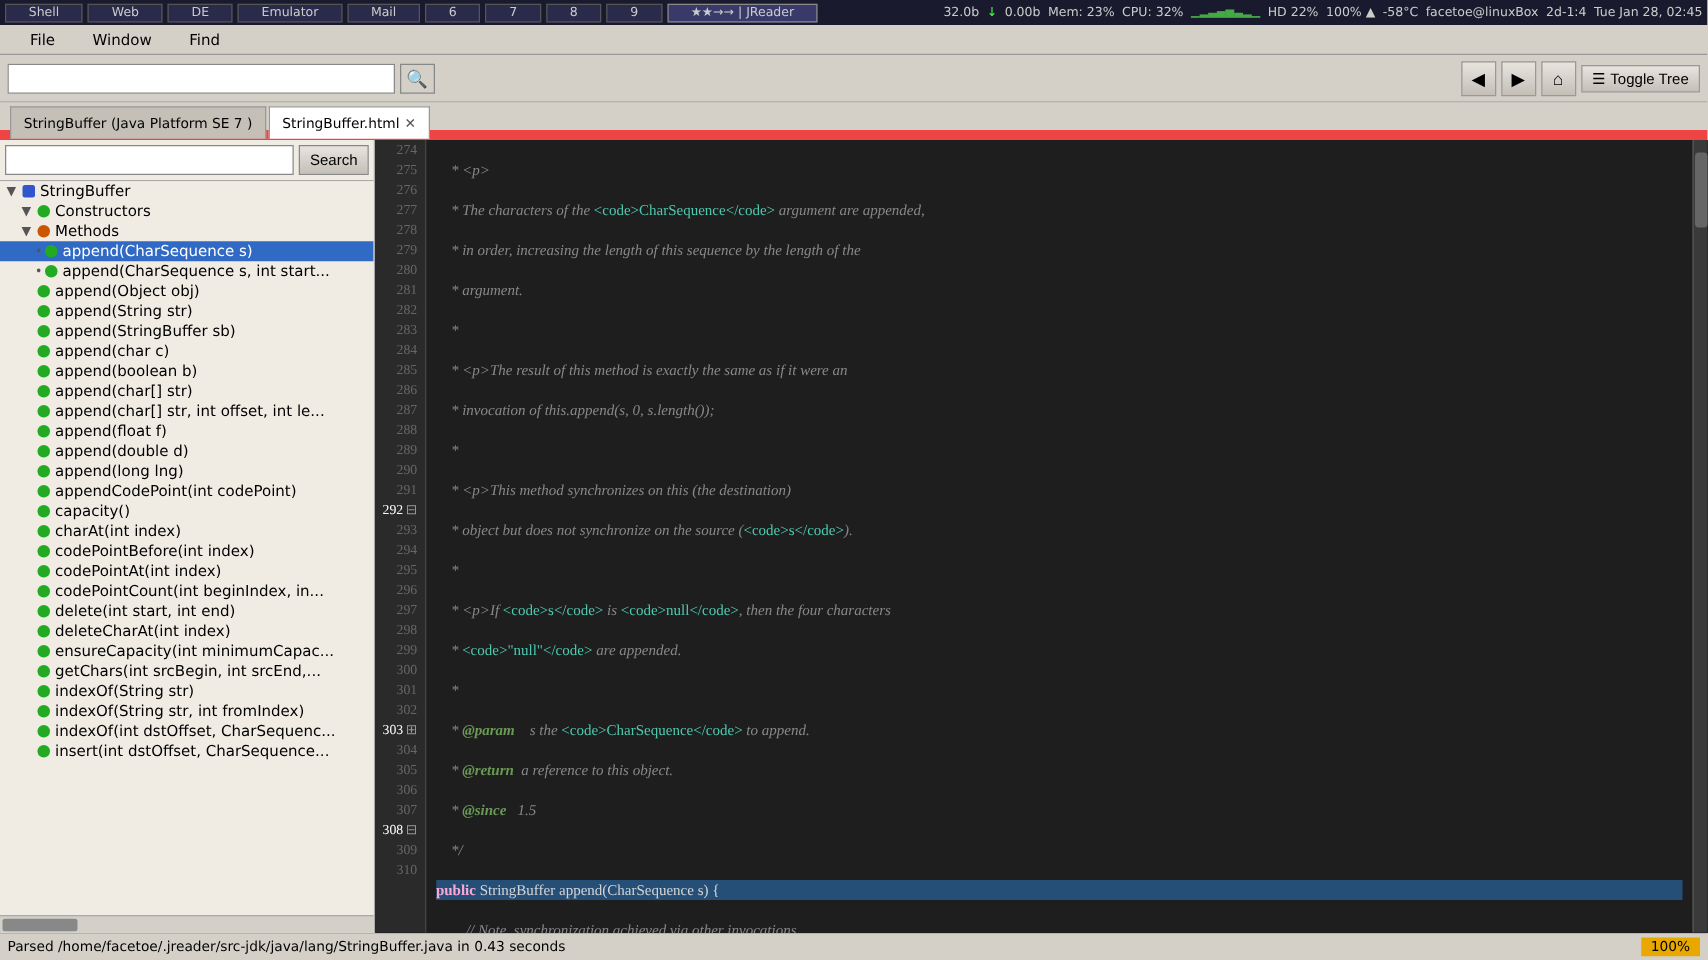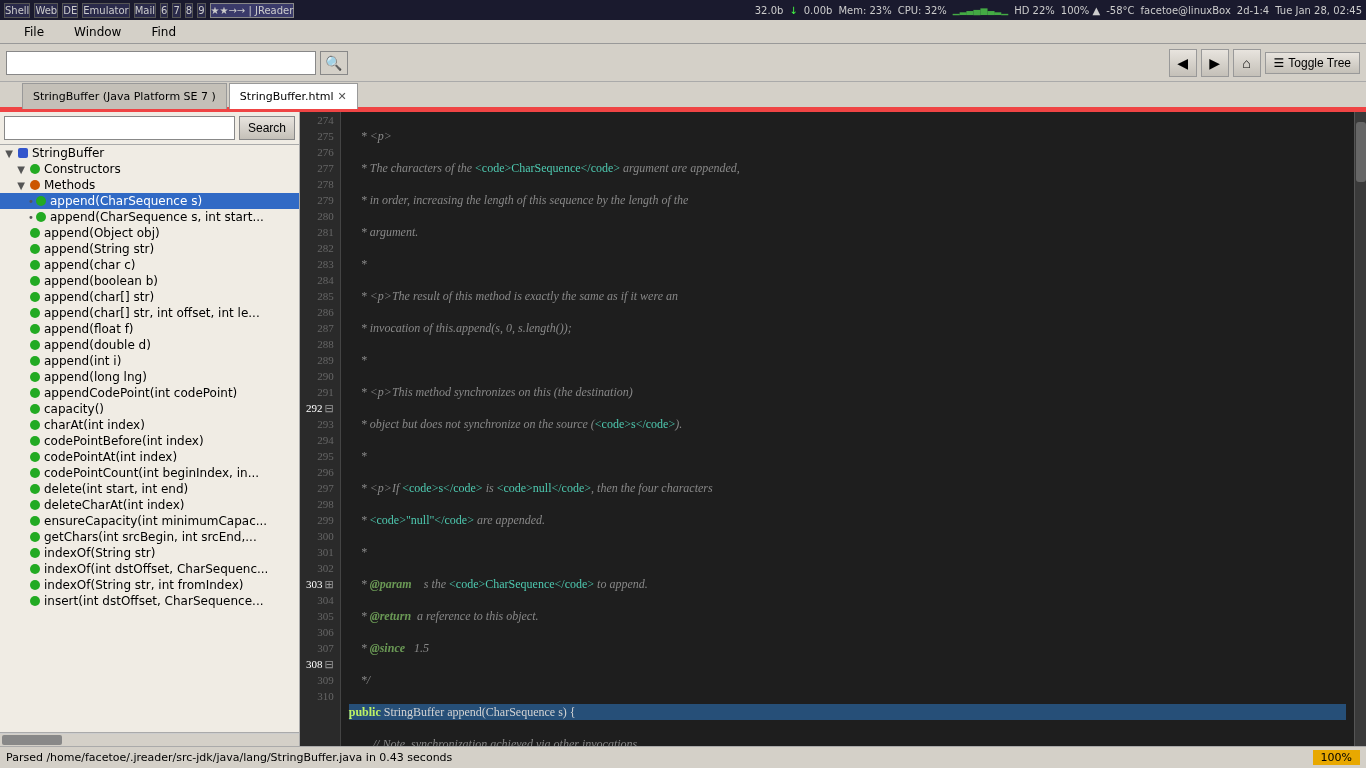--- a/index.html
+++ b/index.html
@@ -11,21 +11,21 @@
       color: #ccc;
       height: 20px;
       display: flex;
       align-items: center;
       font-size: 11px;
       padding: 0 4px;
       gap: 8px;
     }
     #taskbar .tb-items { display: flex; gap: 4px; align-items: center; flex: 1; }
     #taskbar .tb-right { display: flex; gap: 6px; align-items: center; font-size: 10px; color: #ccc; }
-    .tb-btn { background: #2a2a4a; border: 1px solid #555; color: #ccc; padding: 1px 0; font-size: 10px; cursor: pointer; }
+    .tb-btn { background: #2a2a4a; border: 1px solid #555; color: #ccc; padding: 1px 18px; font-size: 10px; cursor: pointer; }
     .active-tb { background: #3a3a6a; border-color: #888; }
     .green-bar { color: #4f4; }
 
     
     #menubar {
       background: #d4d0c8;
       height: 24px;
       display: flex;
       align-items: center;
       padding: 0 4px;
@@ -75,23 +75,23 @@
       padding: 3px 8px;
       cursor: pointer;
       font-size: 12px;
       display: flex; align-items: center; gap: 4px;
     }
 
     
     #tabs {
       background: #d4d0c8;
       display: flex;
-      align-items: center;
-      padding: 3px 22px 0;
-      border-bottom: 5px solid #ef4444;
+      align-items: flex-start;
+      padding: 3px 8px 0;
+      border-bottom: 8px solid #ef4444;
       height: 30px;
     }
     .tab {
       background: #c4c0b8;
       border: 1px solid #999;
       border-bottom: none;
       padding: 3px 10px;
       cursor: pointer;
       font-size: 11px;
       display: flex; align-items: center; gap: 4px;
@@ -188,21 +188,21 @@
 
     
     #code-area {
       flex: 1;
       line-height: 16px;
       padding: 0 8px;
       white-space: pre;
     }
     .code-line { height: 16px; display: flex; align-items: center; }
     .code-line.highlighted { background: #264f78; }
-    .kw { color: #bef264; font-weight: bold; }
+    .kw { color: #f9a8d4; font-weight: bold; }
     .comment { color: #888; font-style: italic; }
     .tag { color: #4ec9b0; }
     .javadoc-keyword { color: #6a9955; font-style: italic; font-weight: bold; }
     .code-normal { color: #d4d4d4; }
 
     
     .scroll-stub {
       width: 12px;
       background: #3a3a3a;
       border-left: 1px solid #555;
@@ -385,20 +385,27 @@
       </div>
 
       <div class="tree-node">
         <span class="tree-indent" style="width:28px"></span>
         <span class="tree-icon">
           <span style="background:#22aa22;border-radius:50%;width:10px;height:10px;display:inline-block;"></span>
         </span>
         <span class="tree-label">append(String str)</span>
       </div>
 
+      <div class="tree-node">
+        <span class="tree-indent" style="width:28px"></span>
+        <span class="tree-icon">
+          <span style="background:#22aa22;border-radius:50%;width:10px;height:10px;display:inline-block;"></span>
+        </span>
+        <span class="tree-label">append(StringBuffer sb)</span>
+      </div>
 
       <div class="tree-node">
         <span class="tree-indent" style="width:28px"></span>
         <span class="tree-icon">
           <span style="background:#22aa22;border-radius:50%;width:10px;height:10px;display:inline-block;"></span>
         </span>
         <span class="tree-label">append(char c)</span>
       </div>
 
       <div class="tree-node">
@@ -434,27 +441,20 @@
       </div>
 
       <div class="tree-node">
         <span class="tree-indent" style="width:28px"></span>
         <span class="tree-icon">
           <span style="background:#22aa22;border-radius:50%;width:10px;height:10px;display:inline-block;"></span>
         </span>
         <span class="tree-label">append(double d)</span>
       </div>
 
-      <div class="tree-node">
-        <span class="tree-indent" style="width:28px"></span>
-        <span class="tree-icon">
-          <span style="background:#22aa22;border-radius:50%;width:10px;height:10px;display:inline-block;"></span>
-        </span>
-        <span class="tree-label">append(int i)</span>
-      </div>
 
       <div class="tree-node">
         <span class="tree-indent" style="width:28px"></span>
         <span class="tree-icon">
           <span style="background:#22aa22;border-radius:50%;width:10px;height:10px;display:inline-block;"></span>
         </span>
         <span class="tree-label">append(long lng)</span>
       </div>
 
       <div class="tree-node">
@@ -543,29 +543,29 @@
           <span style="background:#22aa22;border-radius:50%;width:10px;height:10px;display:inline-block;"></span>
         </span>
         <span class="tree-label">indexOf(String str)</span>
       </div>
 
       <div class="tree-node">
         <span class="tree-indent" style="width:28px"></span>
         <span class="tree-icon">
           <span style="background:#22aa22;border-radius:50%;width:10px;height:10px;display:inline-block;"></span>
         </span>
+        <span class="tree-label">indexOf(String str, int fromIndex)</span>
+      </div>
+
+      <div class="tree-node">
+        <span class="tree-indent" style="width:28px"></span>
+        <span class="tree-icon">
+          <span style="background:#22aa22;border-radius:50%;width:10px;height:10px;display:inline-block;"></span>
+        </span>
         <span class="tree-label">indexOf(int dstOffset, CharSequenc...</span>
-      </div>
-
-      <div class="tree-node">
-        <span class="tree-indent" style="width:28px"></span>
-        <span class="tree-icon">
-          <span style="background:#22aa22;border-radius:50%;width:10px;height:10px;display:inline-block;"></span>
-        </span>
-        <span class="tree-label">indexOf(String str, int fromIndex)</span>
       </div>
 
       <div class="tree-node">
         <span class="tree-indent" style="width:28px"></span>
         <span class="tree-icon">
           <span style="background:#22aa22;border-radius:50%;width:10px;height:10px;display:inline-block;"></span>
         </span>
         <span class="tree-label">insert(int dstOffset, CharSequence...</span>
       </div>
 

